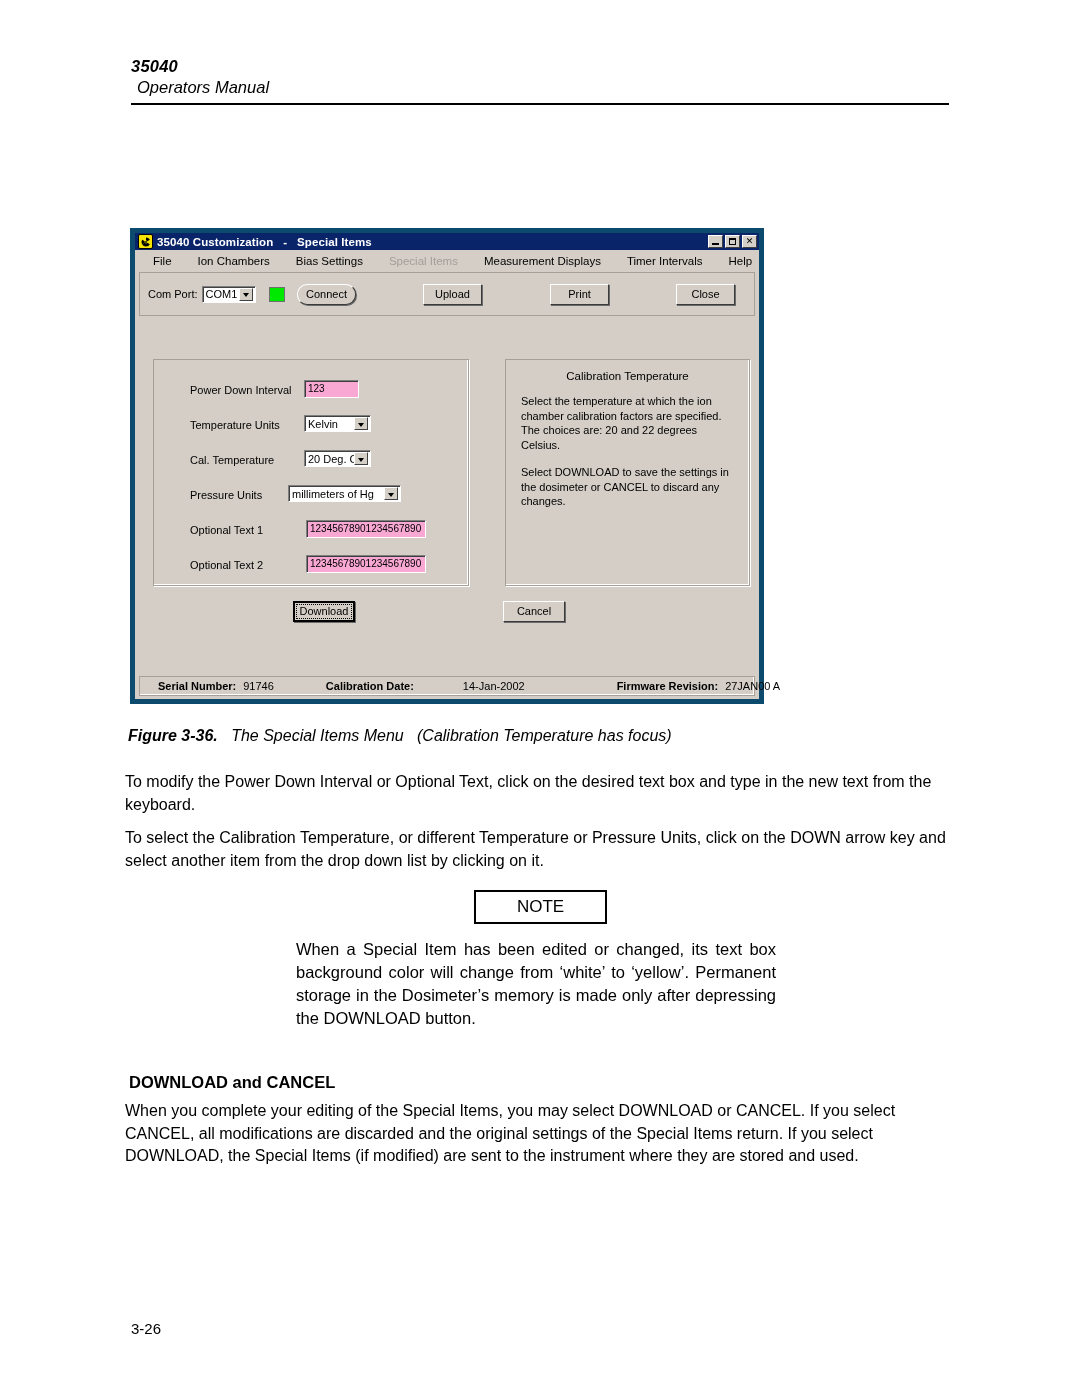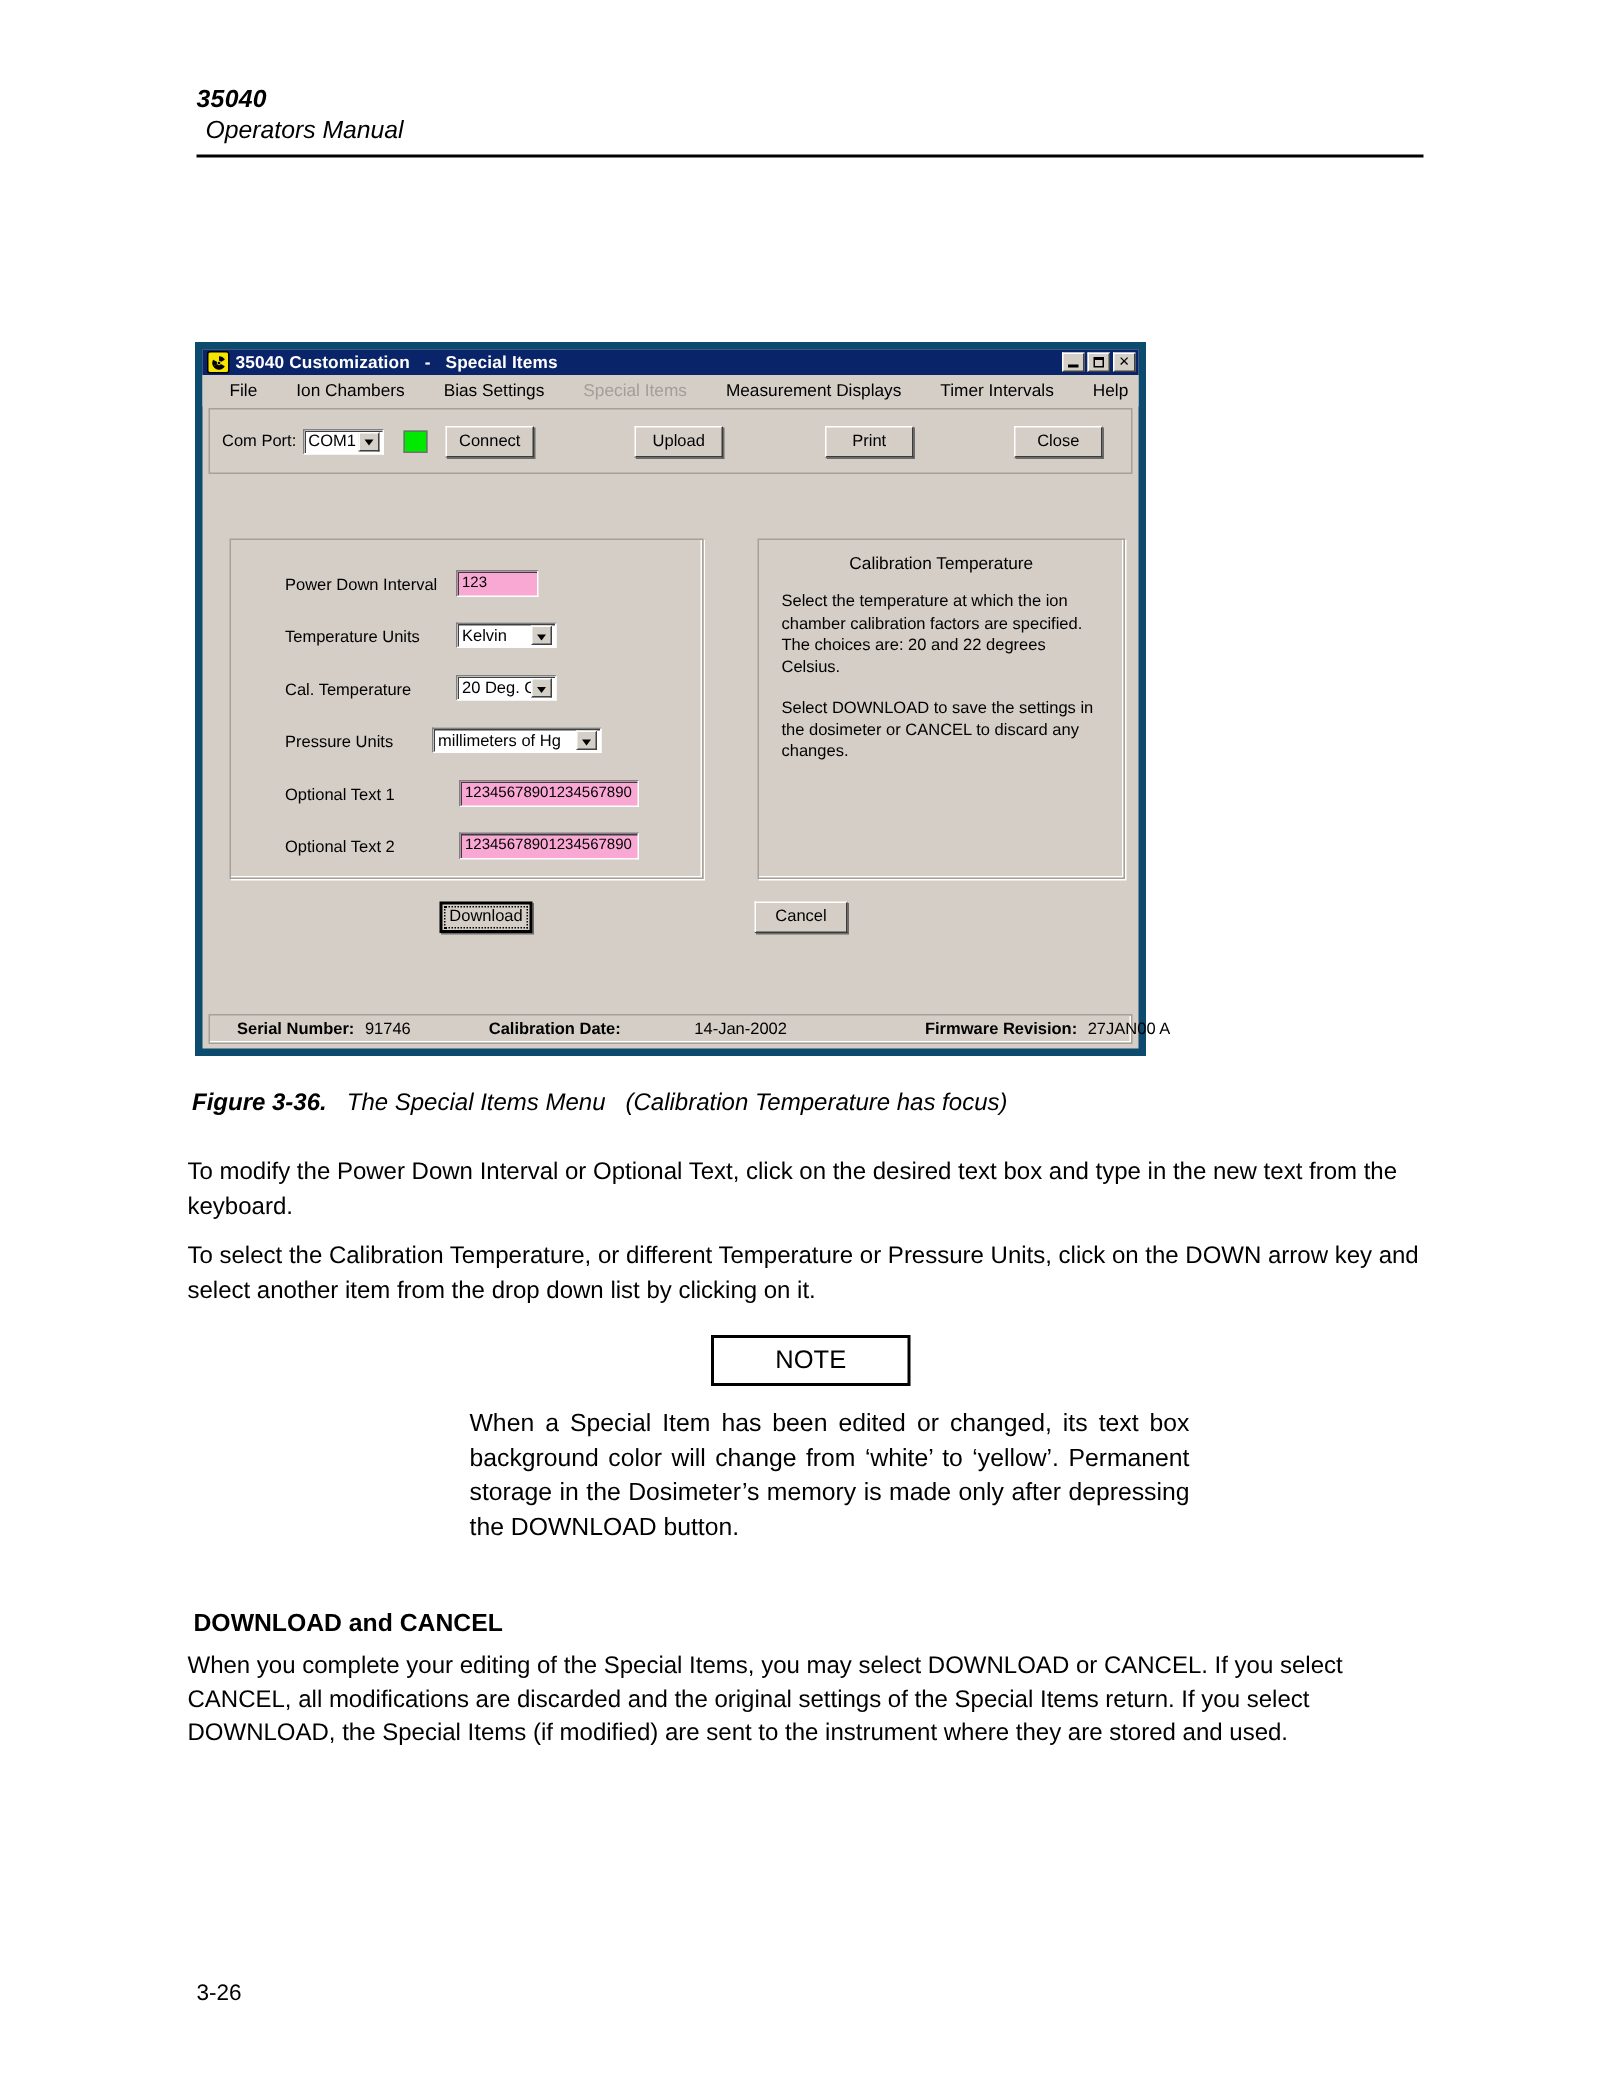--- a/index.html
+++ b/index.html
@@ -232,21 +232,21 @@
     box-shadow: 1px 1px 0 #6b6b6b;
     font-size: 11px;
     text-align: center;
     line-height: 19px;
     height: 21px;
     box-sizing: border-box;
     color: #000;
     font-family: "Liberation Sans", sans-serif;
   }
   .toolbar .btn { width: 59px; position: absolute; top: 11px; }
-  #btn-connect { left: 157px; }
+  #btn-connect { left: 157px; border-radius: 10px; }
   #btn-upload  { left: 283px; }
   #btn-print   { left: 410px; }
   #btn-close   { left: 536px; }
 
   .client {
     position: absolute;
     left: 4px;
     top: 88px;
     right: 4px;
     bottom: 26px;
@@ -385,21 +385,21 @@
     width: 133px;
     height: 34px;
     border: 2px solid #000;
     box-sizing: border-box;
     text-align: center;
     font-size: 17px;
     line-height: 30px;
   }
   .note-text {
     position: absolute;
-    left: 313px;
+    left: 296px;
     top: 938px;
     width: 480px;
     font-size: 16.5px;
     line-height: 23px;
     text-align: justify;
   }
 
   .section-heading {
     position: absolute;
     left: 129px;

